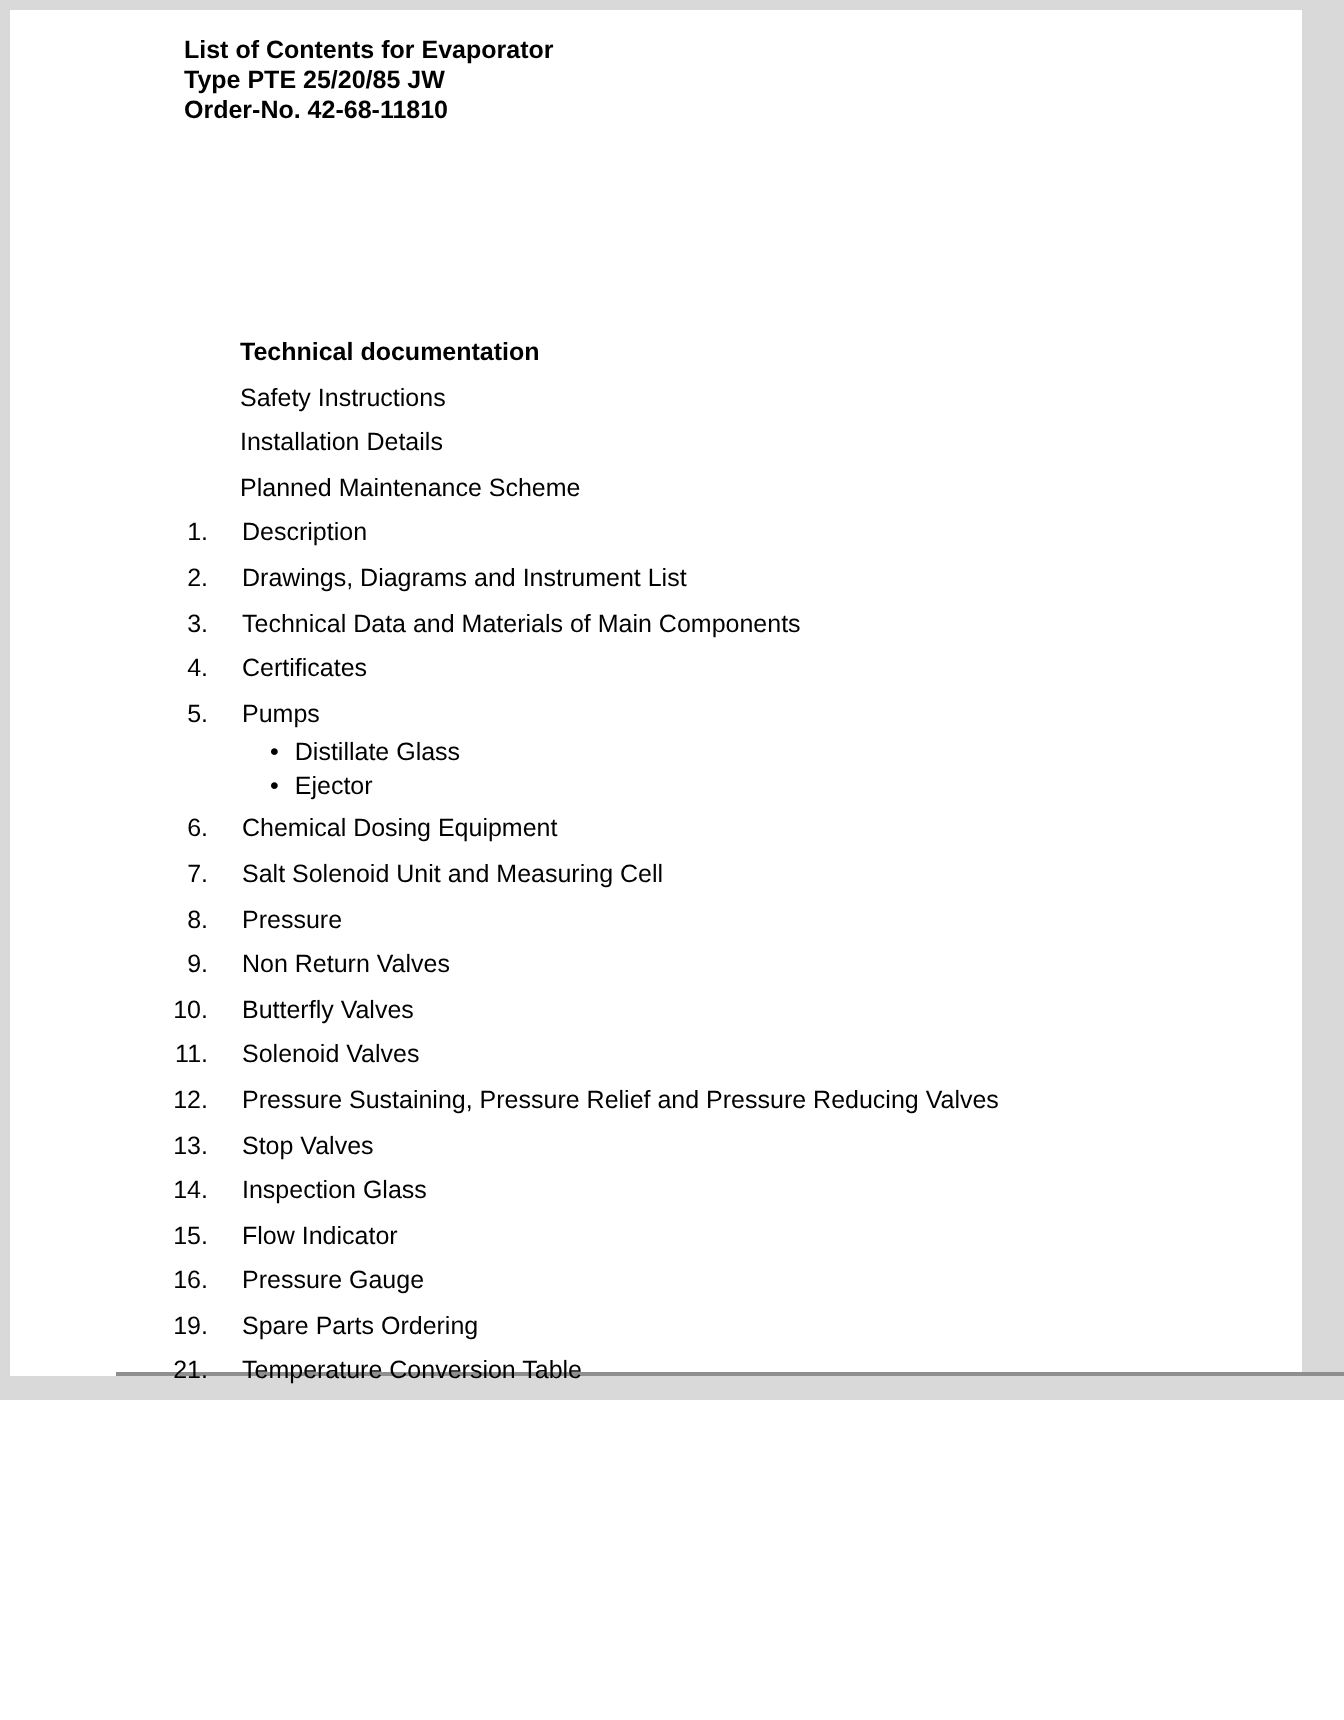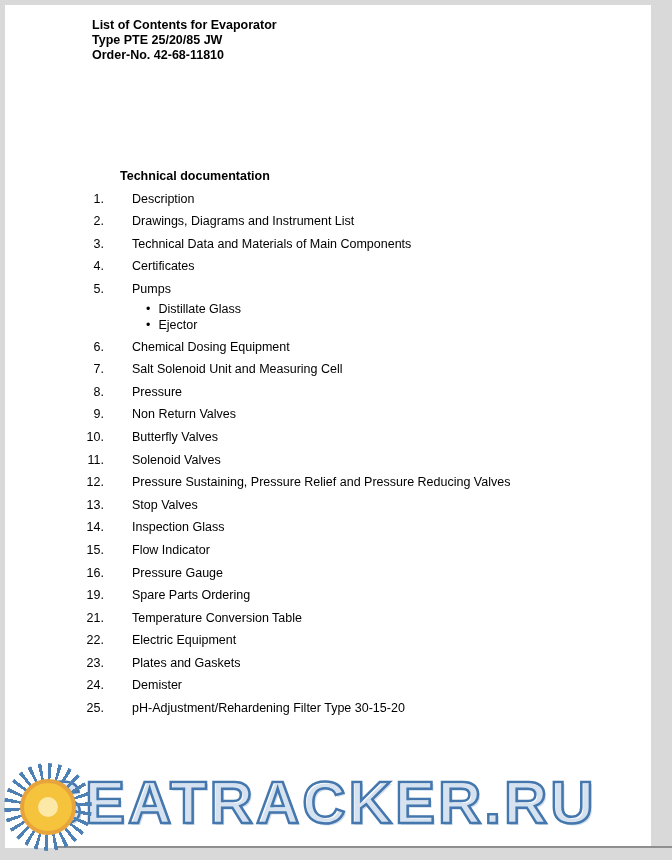--- a/index.html
+++ b/index.html
@@ -1,21 +1,21 @@
 <!DOCTYPE html>
 <html><head>
 <meta charset="utf-8">
 <style>
   html, body { margin: 0; padding: 0; background: #ffffff; }
   body { font-family: "Liberation Sans", sans-serif; }
 
   .page {
     position: relative;
     width: 672px;
-    height: 860px;
+    height: 700px;
     background: #ffffff;
     overflow: hidden;
     text-decoration: underline;
   }
 
   
   .edge { position: absolute; background: #d9d9d9; }
   .edge-top    { top: 0; left: 0; right: 0; height: 5px; }
   .edge-left   { top: 0; left: 0; bottom: 0; width: 5px; }
   .edge-right  { top: 0; right: 0; bottom: 0; width: 21px; }
@@ -43,21 +43,21 @@
     width: 560px;
     font-size: 12.5px;
     line-height: 22.6px;
     color: #000;
   }
   .section-title { font-weight: 700; padding-left: 50px; }
   .plain-list { list-style: none; margin: 0; padding: 0 0 0 50px; }
   .numbered-list { list-style: none; margin: 0; padding: 0; }
   .toc-row { display: flex; align-items: flex-start; }
   .num { flex: 0 0 34px; text-align: right; white-space: nowrap; }
-  .label-wrap { margin-left: 28px; }
+  .label-wrap { margin-left: 17px; }
   .label { white-space: nowrap; }
   .sub-bullets {
     list-style: none;
     margin: 0 0 2px 0;
     padding: 0 0 0 14px;
     line-height: 16.5px;
   }
   .sub-bullets .dot { margin-right: 8px; }
 
   
@@ -116,20 +116,25 @@
   <div class="edge-bottom-line"></div>
 
   <header class="doc-header">
     <div>List of Contents for Evaporator</div>
     <div>Type PTE 25/20/85 JW</div>
     <div>Order-No. 42-68-11810</div>
   </header>
 
   <main class="toc">
     <div class="section-title">Technical documentation</div>
+    <ul class="plain-list" id="plain-list">
+        <li>Safety Instructions</li>
+        <li>Installation Details</li>
+        <li>Planned Maintenance Scheme</li>
+      </ul>
     <ol class="numbered-list" id="numbered-list">
         <li class="toc-row">
           <span class="num">1.</span>
           <div class="label-wrap">
             <div class="label">Description</div>
           </div>
         </li>
         <li class="toc-row">
           <span class="num">2.</span>
           <div class="label-wrap">

